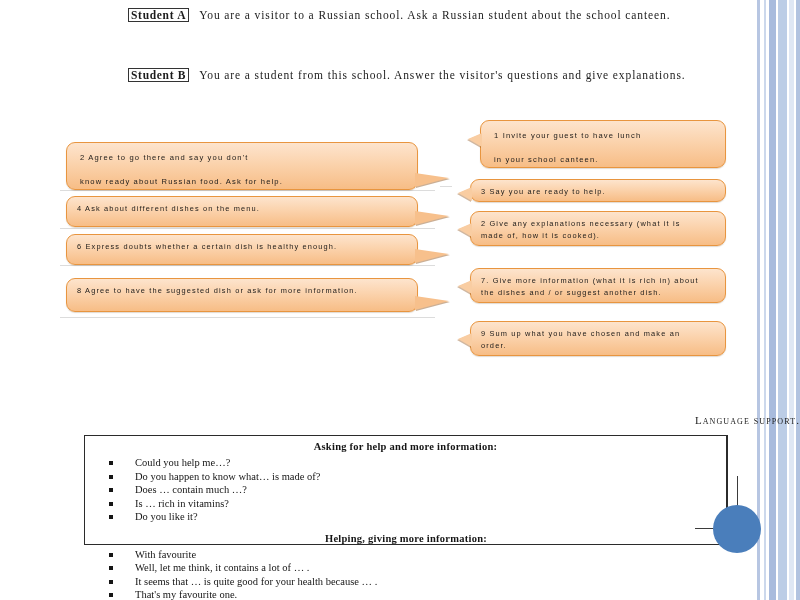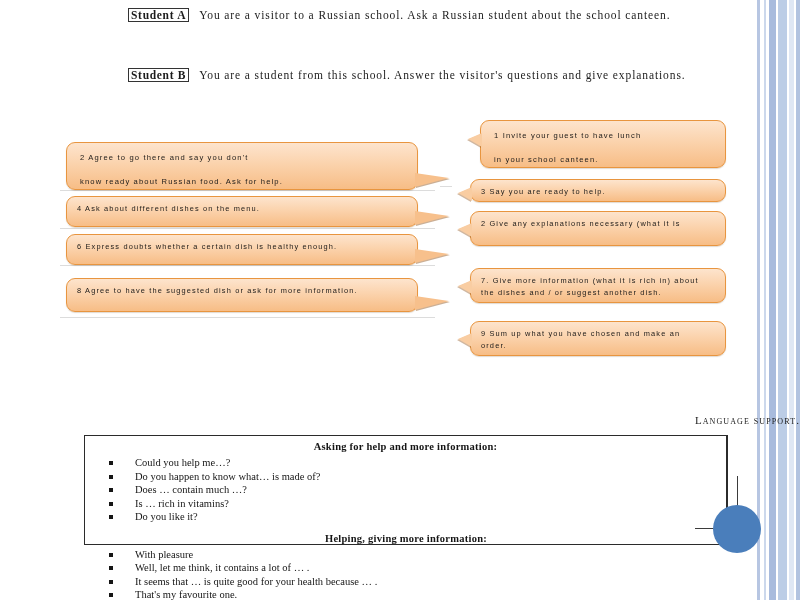--- a/index.html
+++ b/index.html
@@ -246,20 +246,21 @@
   <span class="tail tail-l" style="left:-13px; top:12px;"></span>
 </div>
 
 <div class="bubble compact" id="bubble-3">
   <p>3 Say you are ready to help.</p>
   <span class="tail tail-l" style="left:-13px; top:7px;"></span>
 </div>
 
 <div class="bubble compact" id="bubble-5">
   <p>2 Give any explanations necessary (what it is</p>
+  <p>made of, how it is cooked).</p>
   <span class="tail tail-l" style="left:-13px; top:11px;"></span>
 </div>
 
 <div class="bubble compact" id="bubble-7">
   <p>7. Give more information (what it is rich in) about</p>
   <p>the dishes and / or suggest another dish.</p>
   <span class="tail tail-l" style="left:-13px; top:11px;"></span>
 </div>
 
 <div class="bubble compact" id="bubble-9">
@@ -298,21 +299,21 @@
       <li>Could you help me…?</li>
       <li>Do you happen to know what… is made of?</li>
       <li>Does … contain much …?</li>
       <li>Is … rich in vitamins?</li>
       <li>Do you like it?</li>
     </ul>
   </div>
   <div class="ls-col right">
     <div class="ls-head">Helping, giving more information:</div>
     <ul class="ls-list">
-      <li>With pleasure</li>
+      <li>With favourite</li>
       <li>Well, let me think, it contains a lot of … .</li>
       <li>It seems that … is quite good for your health because … .</li>
       <li>That's my favourite one.</li>
     </ul>
   </div>
 </div>
 
 <div class="deco-line-v"></div>
 <div class="deco-line-h"></div>
 <div class="circle-deco"></div>

